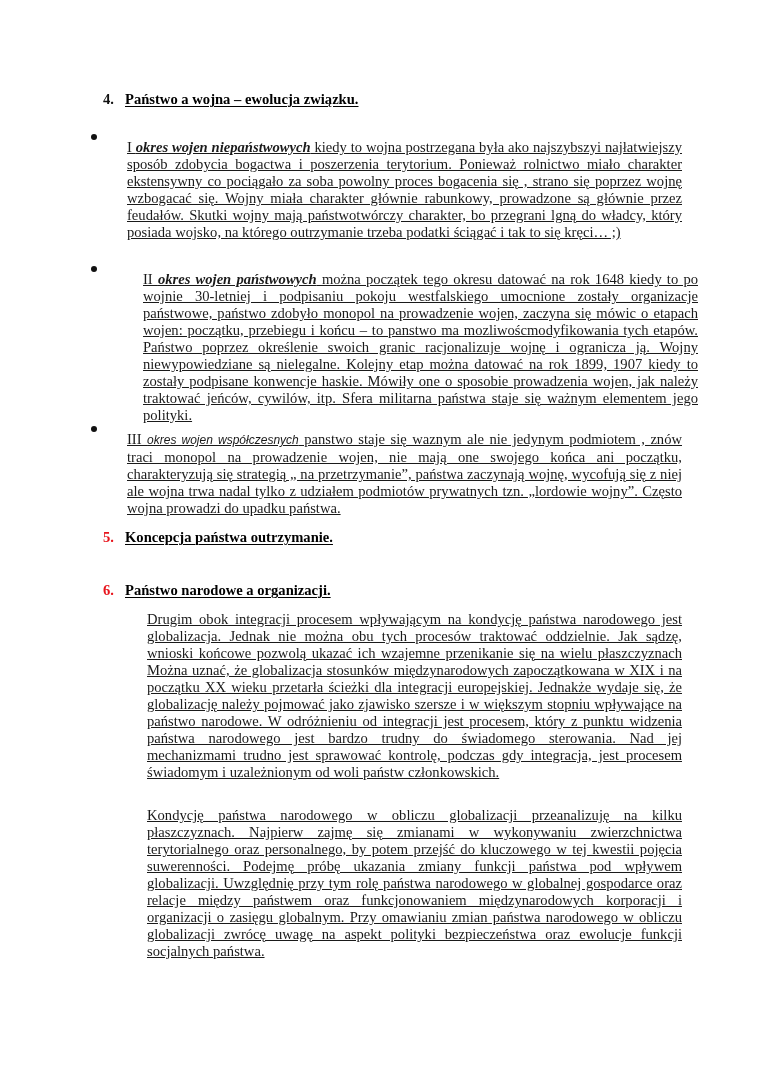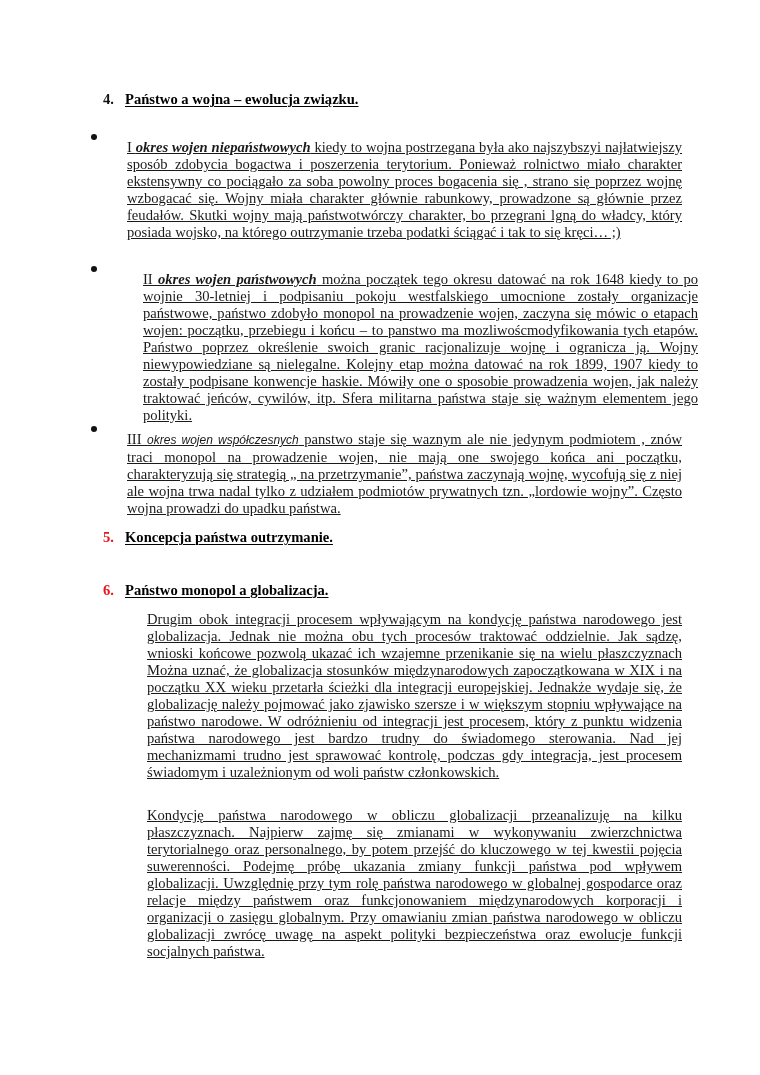--- a/index.html
+++ b/index.html
@@ -40,20 +40,20 @@
   <span class="bullet" style="top:426px;"></span>
   <p class="para" style="left:115px; top:419px; width:555px;">
     <span>III </span><span class="it-sans">okres wojen współczesnych</span><span> panstwo staje się waznym ale nie jedynym podmiotem , znów traci monopol na prowadzenie wojen, nie mają one swojego końca ani początku, charakteryzują się strategią „ na przetrzymanie”, państwa zaczynają wojnę, wycofują się z niej ale wojna trwa nadal tylko z udziałem podmiotów prywatnych tzn. „lordowie wojny”. Często wojna prowadzi do upadku państwa.</span>
   </p>
 
   <div class="heading" style="left:103px; top:528px;">
     <span class="num num-red">5.</span><span class="txt">Koncepcja państwa outrzymanie.</span>
   </div>
 
   <div class="heading" style="left:103px; top:581px;">
-    <span class="num num-red">6.</span><span class="txt">Państwo monopol a globalizacja.</span>
+    <span class="num num-red">6.</span><span class="txt">Państwo narodowe a organizacji.</span>
   </div>
 
   <p class="para" style="left:135px; top:599px; width:535px;">Drugim obok integracji procesem wpływającym na kondycję państwa narodowego jest globalizacja. Jednak nie można obu tych procesów traktować oddzielnie. Jak sądzę, wnioski końcowe pozwolą ukazać ich wzajemne przenikanie się na wielu płaszczyznach Można uznać, że globalizacja stosunków międzynarodowych zapoczątkowana w XIX i na początku XX wieku przetarła ścieżki dla integracji europejskiej. Jednakże wydaje się, że globalizację należy pojmować jako zjawisko szersze i w większym stopniu wpływające na państwo narodowe. W odróżnieniu od integracji jest procesem, który z punktu widzenia państwa narodowego jest bardzo trudny do świadomego sterowania. Nad jej mechanizmami trudno jest sprawować kontrolę, podczas gdy integracja, jest procesem świadomym i uzależnionym od woli państw członkowskich.</p>
 
   <p class="para" style="left:135px; top:795px; width:535px;">Kondycję państwa narodowego w obliczu globalizacji przeanalizuję na kilku płaszczyznach. Najpierw zajmę się zmianami w wykonywaniu zwierzchnictwa terytorialnego oraz personalnego, by potem przejść do kluczowego w tej kwestii pojęcia suwerenności. Podejmę próbę ukazania  zmiany funkcji państwa pod wpływem globalizacji. Uwzględnię przy tym rolę państwa narodowego w globalnej gospodarce oraz relacje między państwem oraz funkcjonowaniem międzynarodowych korporacji i organizacji o zasięgu globalnym. Przy omawianiu zmian państwa narodowego w obliczu globalizacji zwrócę uwagę na aspekt polityki bezpieczeństwa oraz ewolucje funkcji socjalnych państwa.</p>
 
 </div>
 
 </body></html>

